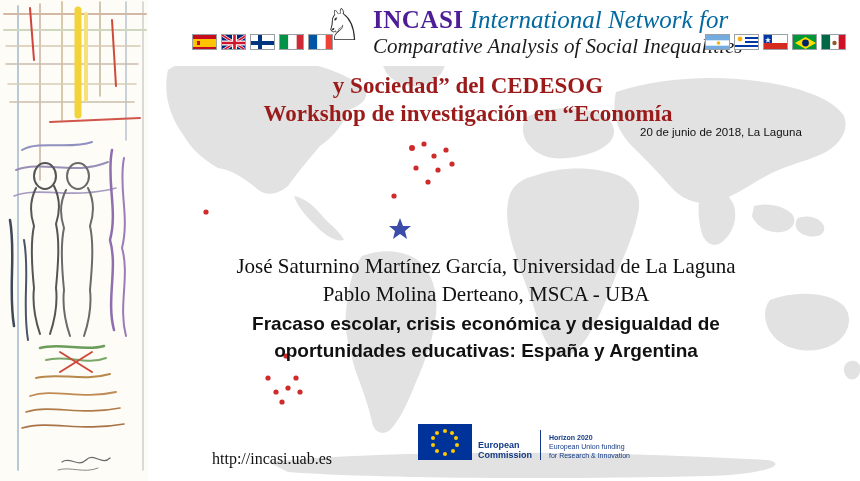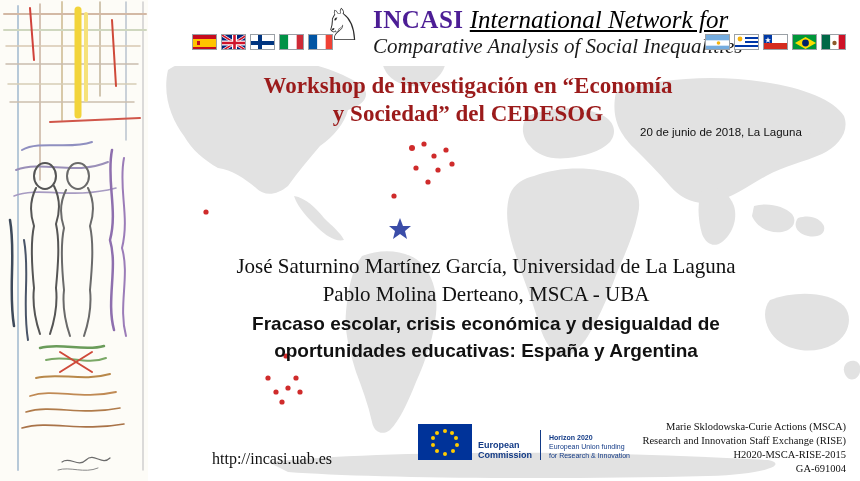--- a/index.html
+++ b/index.html
@@ -97,23 +97,22 @@
     font-size: 25px;
     line-height: 27px;
     white-space: nowrap;
   }
   .brand-incasi {
     color: #4c1d95;
     font-weight: bold;
     letter-spacing: 0.5px;
   }
   .brand-italic {
-    color: #000000;
+    color: #0369a1;
     font-style: italic;
-    text-decoration: underline;
   }
   .brand-line2 {
     font-family: "Liberation Serif", serif;
     font-size: 21px;
     line-height: 24px;
     font-style: italic;
     color: #1a1a1a;
     white-space: nowrap;
     margin-top: 1px;
   }
@@ -484,22 +483,22 @@
             <rect x="16.67" width="8.33" height="16" fill="#ce1126"></rect>
             <circle cx="12.5" cy="8" r="2.2" fill="#8b5a2b"></circle>
           </svg>
         </span>
       </div>
 
     </div>
   </div>
 
   <div class="title-block">
+    <div class="title-line">y Sociedad” del CEDESOG</div>
     <div class="title-line">Workshop de investigación en “Economía</div>
-    <div class="title-line">y Sociedad” del CEDESOG</div>
   </div>
 
   <div class="date-line">20 de junio de 2018, La Laguna</div>
 
   <div class="authors-block">
     <div class="author-line">José Saturnino Martínez García, Universidad de La Laguna</div>
     <div class="author-line">Pablo Molina Derteano, MSCA - UBA</div>
   </div>
 
   <div class="subject-block">
@@ -525,22 +524,16 @@
       <div class="eu-strong">Commission</div>
     </div>
     <div class="eu-divider"></div>
     <div class="h2020-text">
       <div class="h2020-strong">Horizon 2020</div>
       <div>European Union funding</div>
       <div>for Research &amp; Innovation</div>
     </div>
   </div>
 
-  <div class="msca-block">
-    <div>Marie Sklodowska-Curie Actions (MSCA)</div>
-    <div>Research and Innovation Staff Exchange (RISE)</div>
-    <div>H2020-MSCA-RISE-2015</div>
-    <div>GA-691004</div>
-  </div>
 
   <div class="url-line">http://incasi.uab.es</div>
 
 </div>
 
 </body></html>

